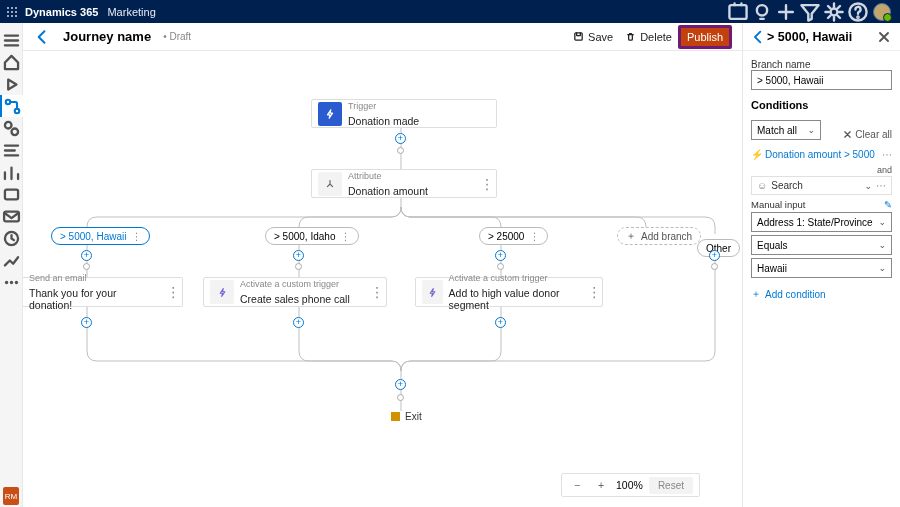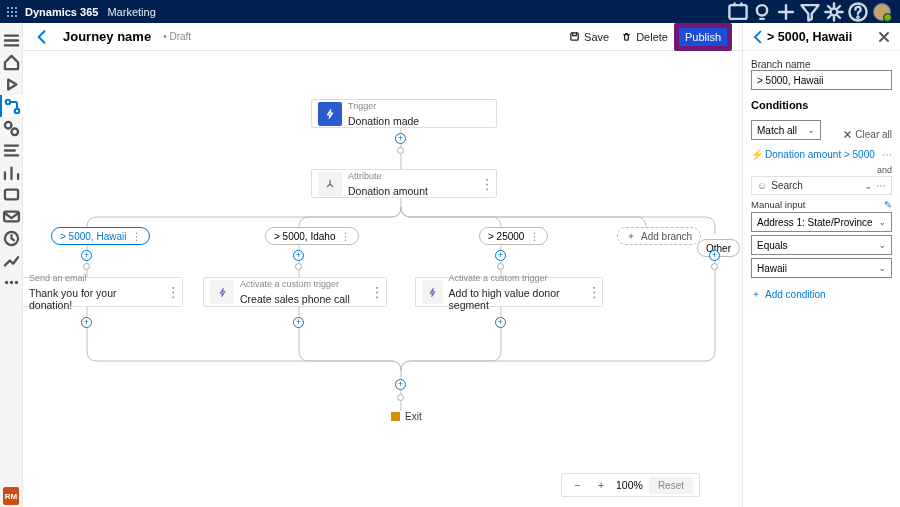--- a/index.html
+++ b/index.html
@@ -13,30 +13,30 @@
 .search svg{width:10px;height:10px}
 .titleicons{position:absolute;right:6px;top:0;height:23px;display:flex;align-items:center;gap:0}
 .titleicons .ti{width:24px;height:23px;display:flex;align-items:center;justify-content:center;color:#cfd6e4}
 .avatar{width:18px;height:18px;border-radius:50%;background:#c2a56d;border:1px solid #4b70a9;position:relative}
 .avatar::after{content:"";position:absolute;right:-2px;bottom:-2px;width:7px;height:7px;border-radius:50%;background:#6bb700;border:1px solid #002050}
 .body{position:absolute;top:23px;left:0;right:0;bottom:0;display:flex}
 .leftnav{width:23px;background:#f5f5f5;border-right:1px solid #e8e8e8;display:flex;flex-direction:column;align-items:center;padding-top:6px;gap:0}
 .leftnav .navi{width:23px;height:22px;display:flex;align-items:center;justify-content:center;color:#515151}
 .leftnav .navi.sel{border-left:2px solid #0078d4;background:#fff;color:#0078d4}
 .leftnav .spacer{flex:1}
-.rm{width:16px;height:18px;background:#c84f17;color:#fff;font-size:8px;font-weight:700;display:flex;align-items:center;justify-content:center;border-radius:2px}
+.rm{width:16px;height:18px;background:#c84f17;color:#fff;font-size:8px;font-weight:400;display:flex;align-items:center;justify-content:center;border-radius:2px}
 .main{flex:1;position:relative;display:flex;flex-direction:column}
 .topbar{height:28px;display:flex;align-items:center;padding:0 10px;border-bottom:1px solid #e8e8e8}
 .back{color:#0078d4;display:flex;align-items:center;justify-content:center;width:20px;height:20px}
 .jname{font-size:13px;font-weight:700;margin-left:10px}
 .draft{font-size:10px;color:#888;margin-left:12px}
 .draft::before{content:"• "}
 .topbar .spacer{flex:1}
 .tbtn{display:flex;align-items:center;gap:4px;font-size:11px;padding:3px 6px;border-radius:2px;cursor:pointer}
-.tbtn.publish{background:#1d4ed8;color:#fff;border:5px solid #701a75}
+.tbtn.publish{background:#c2410c;color:#fff;border:3px solid #701a75}
 .tbtn.plain{color:#222}
 .tbtn svg{width:11px;height:11px}
 .canvas{flex:1;position:relative;background:#fff;overflow:hidden}
 
 .node{position:absolute;background:#fff;border:1px solid #dedede;border-radius:2px;display:flex;align-items:center}
 .node .ic{width:24px;height:24px;border-radius:2px;display:flex;align-items:center;justify-content:center;margin:6px}
 .node .tx{display:flex;flex-direction:column;justify-content:center;padding:4px 6px 4px 0;gap:4px}
 .node .sm{font-size:9px;color:#888}
 .node .md{font-size:10.5px;color:#222}
 .node .more{width:18px;display:flex;align-items:center;justify-content:center;color:#888;font-size:14px;margin-left:auto}

